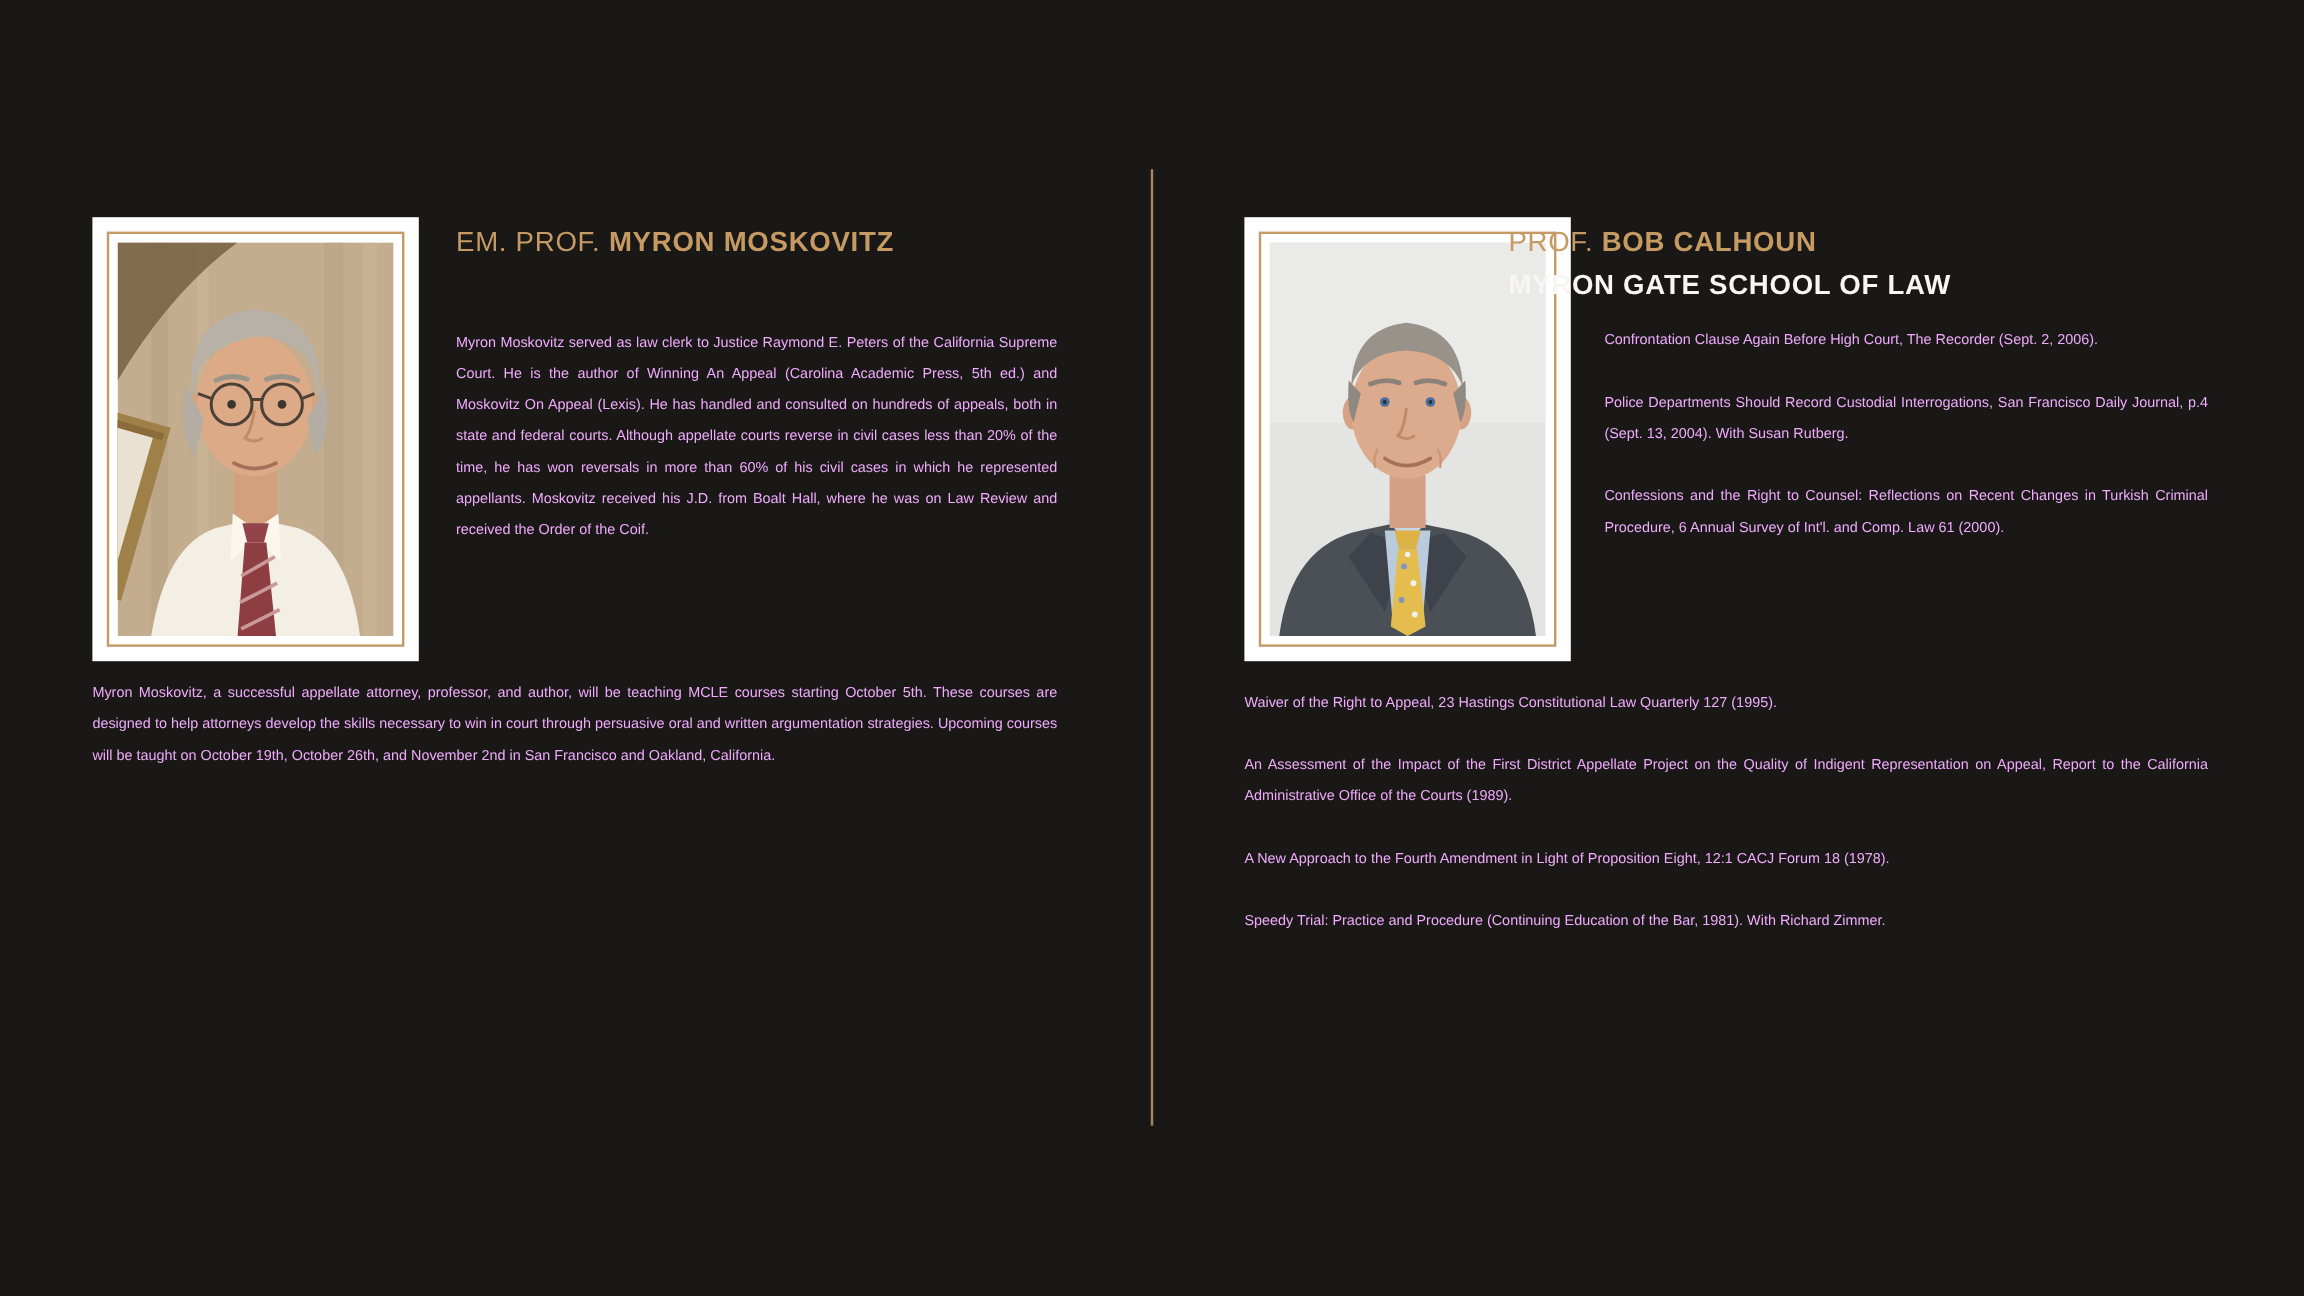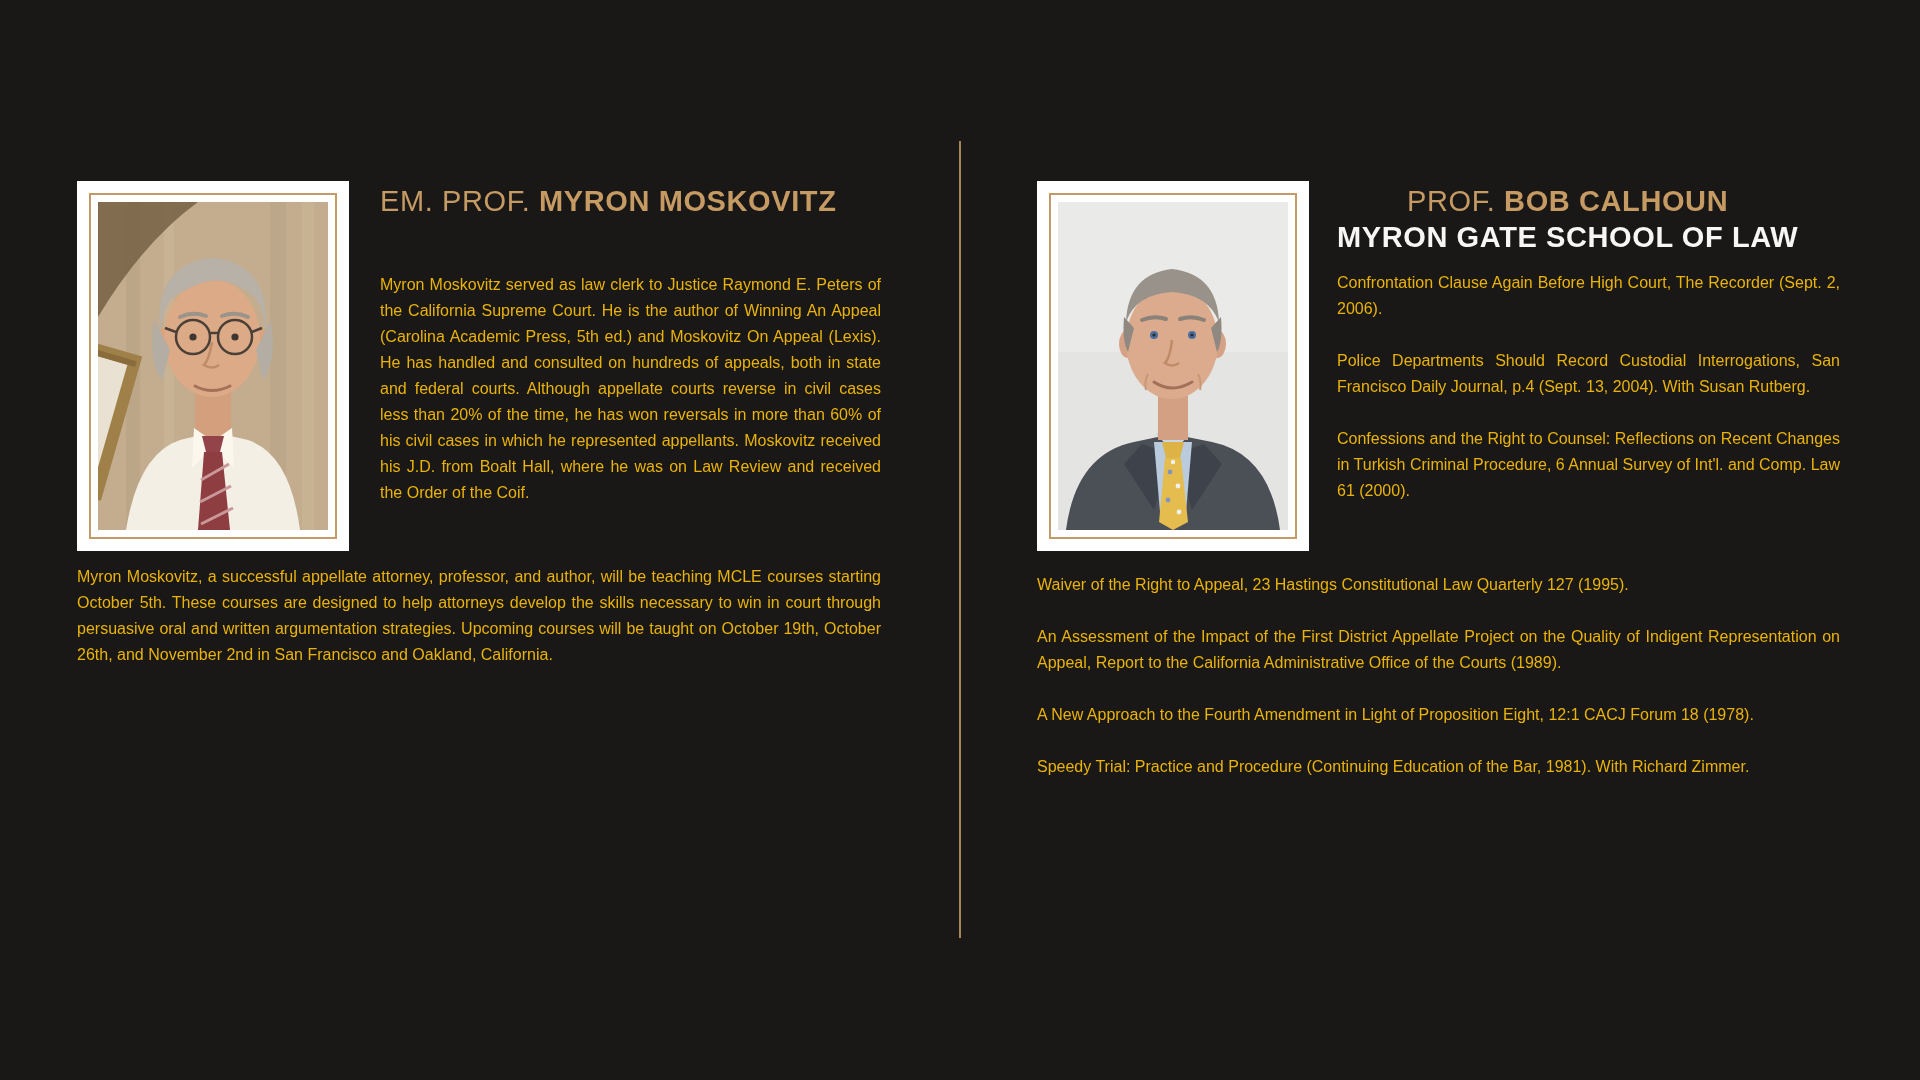--- a/index.html
+++ b/index.html
@@ -25,38 +25,37 @@
     padding:7px;
     box-sizing:border-box;
     background:#ffffff;
   }
   .photo-mat svg{width:100%;height:100%;display:block;}
   .frame-left{left:77px;top:181px;}
   .frame-right{left:1037px;top:181px;}
   
   .profile-title{
     position:absolute;
-    font-size:29px;
+    font-size:23px;
     line-height:36px;
     letter-spacing:0.6px;
     white-space:nowrap;
-    text-align:center;
   }
   .title-left{left:380px;top:183px;}
-  .title-right{left:1337px;top:183px;}
+  .title-right{left:1257px;top:183px;}
   .t-gold{color:#c69a63;font-weight:400;}
   .t-gold-bold{color:#c69a63;font-weight:700;}
   .t-white-bold{color:#f7f6f4;font-weight:700;}
   
   .copy{
     position:absolute;
-    font-size:16px;
+    font-size:12px;
     line-height:26px;
     text-align:justify;
-    color:#eab308;
+    color:#f0abfc;
   }
   .copy p{margin:0 0 26px 0;}
   .copy p:last-child{margin-bottom:0;}
   .bio-left{left:380px;top:272px;width:501px;}
   .summary-left{left:77px;top:564px;width:804px;}
   .pubs-side{left:1337px;top:270px;width:503px;}
   .pubs-full{left:1037px;top:572px;width:803px;}
   
   .divider{
     position:absolute;

